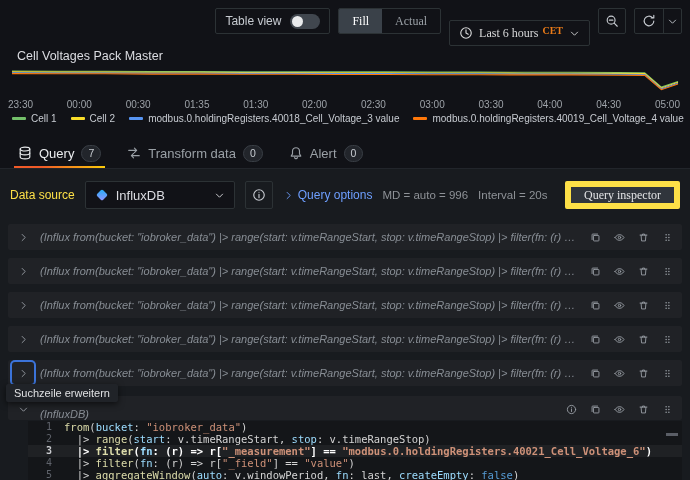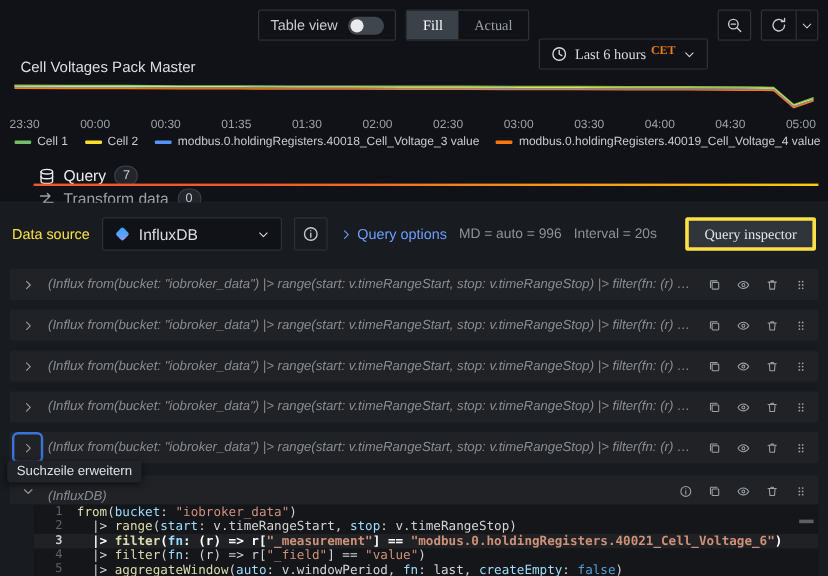--- a/index.html
+++ b/index.html
@@ -1,21 +1,21 @@
 <!DOCTYPE html>
 <html><head>
 <meta charset="utf-8">
 <style>
   html,body{margin:0;padding:0;background:#111217;}
   .app{position:relative;width:690px;height:480px;background:#111217;overflow:hidden;
        font-family:"Liberation Sans",sans-serif;color:#ccccdc;font-size:12px;}
   button{font-family:Liberation Serif, serif;}
 
   
-  .toolbar{position:absolute;top:8px;right:8px;display:flex;gap:8px;align-items:flex-start;height:26px;}
+  .toolbar{position:absolute;top:8px;right:8px;display:flex;gap:8px;align-items:center;height:26px;}
   .tv-box{display:flex;align-items:center;gap:9px;border:1px solid #2c3235;border-radius:2px;height:26px;padding:0 9px;color:#c7cbd1;box-sizing:border-box;}
   .toggle{display:inline-block;width:30px;height:15px;border-radius:8px;background:#40464e;position:relative;cursor:pointer;}
   .knob{position:absolute;left:2px;top:2px;width:11px;height:11px;border-radius:50%;background:#e9eaec;}
   .seg-group{display:flex;border:1px solid #2c3235;border-radius:2px;height:26px;overflow:hidden;box-sizing:border-box;}
   .seg{background:transparent;border:none;color:#9aa0a6;font-size:12px;padding:0 13px;cursor:pointer;}
   .seg.active{background:#3a4149;color:#ffffff;}
   .time-picker{display:flex;align-items:center;gap:6px;border:1px solid #2c3235;background:transparent;border-radius:2px;height:26px;padding:0 9px;color:#d8d9da;font-size:12px;cursor:pointer;box-sizing:border-box;margin-top:24px;}
   .tz{color:#eb7b18;font-size:10px;font-weight:700;position:relative;top:-3px;margin-left:-2px;}
   .icon-btn{display:flex;align-items:center;justify-content:center;width:28px;height:26px;border:1px solid #2c3235;background:transparent;border-radius:2px;color:#c7cbd1;cursor:pointer;padding:0;box-sizing:border-box;}
   .refresh-group{display:flex;border:1px solid #2c3235;border-radius:2px;height:26px;box-sizing:border-box;}
@@ -27,37 +27,37 @@
   
   .panel-title{position:absolute;top:49px;left:17px;font-size:12.5px;font-weight:500;color:#dcdde2;cursor:pointer;}
   .chart{position:absolute;top:64px;left:8px;right:8px;height:34px;cursor:crosshair;}
   .chart svg{display:block;width:100%;height:100%;}
   .x-axis{position:absolute;top:99px;left:8px;right:10px;display:flex;justify-content:space-between;font-size:10px;color:#9da2a8;}
   .legend{position:absolute;top:113px;left:12px;right:4px;display:flex;gap:14px;align-items:center;font-size:10px;color:#c7cbd1;white-space:nowrap;overflow:hidden;}
   .legend-item{display:flex;align-items:center;gap:5px;cursor:pointer;flex:none;}
   .legend-marker{display:inline-block;width:14px;height:3px;border-radius:1px;}
 
   
-  .tabs{position:absolute;top:138px;left:0;right:0;height:31px;border-bottom:1px solid #22252b;display:flex;gap:2px;padding-left:20px;box-sizing:border-box;flex-direction:column;}
+  .tabs{position:absolute;top:138px;left:0;right:0;height:31px;border-bottom:1px solid #22252b;display:flex;gap:2px;padding-left:6px;box-sizing:border-box;}
   .tab{display:flex;align-items:center;gap:7px;padding:0 12px;font-size:13px;color:#9aa0a6;cursor:pointer;position:relative;}
   .tab.active{color:#ebedef;}
   .tab.active::after{content:"";position:absolute;left:8px;right:8px;bottom:0;height:2px;background:linear-gradient(90deg,#f05a28 30%,#fbca0a 99%);}
   .count-badge{background:#22252b;border:1px solid #393e45;border-radius:9px;padding:0 6px;font-size:10.5px;line-height:15px;color:#c7cbd1;}
 
   
   .query-section{position:absolute;top:169px;left:0;right:0;bottom:0;background:#181b1f;}
   .ds-row{position:absolute;top:180px;left:10px;right:10px;height:30px;display:flex;align-items:center;gap:10px;}
   .ds-label{color:#fde047;}
   .ds-picker{display:flex;align-items:center;gap:7px;background:#111217;border:1px solid #2c3235;border-radius:2px;height:28px;padding:0 9px;width:150px;box-sizing:border-box;cursor:pointer;font-size:13px;color:#dcdde2;}
   .ds-picker .spacer{flex:1;}
   .help-btn{width:28px;height:28px;}
   .qo{display:flex;align-items:center;gap:4px;color:#6e9fff;font-size:12px;cursor:pointer;}
   .qo svg.icon{width:11px;height:11px;}
   .qo-meta{color:#8e9297;font-size:11.5px;}
-  .inspector-btn{margin-left:auto;height:28px;padding:0 13px;background:#30353c;border:3px solid #fde047;border-radius:2px;color:#e3e4e6;font-size:12px;cursor:pointer;}
+  .inspector-btn{margin-left:auto;height:28px;padding:0 13px;background:#30353c;border:6px solid #fde047;border-radius:2px;color:#e3e4e6;font-size:12px;cursor:pointer;}
 
   
   .rows{position:absolute;top:224px;left:8px;right:8px;display:flex;flex-direction:column;gap:8px;}
   .qrow{height:26px;background:#202226;border-radius:2px;display:flex;align-items:center;gap:6px;padding:0 4px;}
   .row-chev{width:22px;height:22px;display:flex;align-items:center;justify-content:center;background:transparent;border:none;color:#9aa0a6;cursor:pointer;border-radius:3px;padding:0;flex:none;}
   .row-chev.focused{box-shadow:0 0 0 2px #3b73d9;}
   .qrow-text{flex:1;font-size:11px;font-style:italic;color:#878d94;white-space:nowrap;overflow:hidden;text-overflow:ellipsis;}
   .row-icons{display:flex;align-items:center;gap:2px;flex:none;}
   .row-icons button{width:22px;height:22px;display:flex;align-items:center;justify-content:center;background:none;border:none;color:#9aa0a6;cursor:pointer;padding:0;}
 

